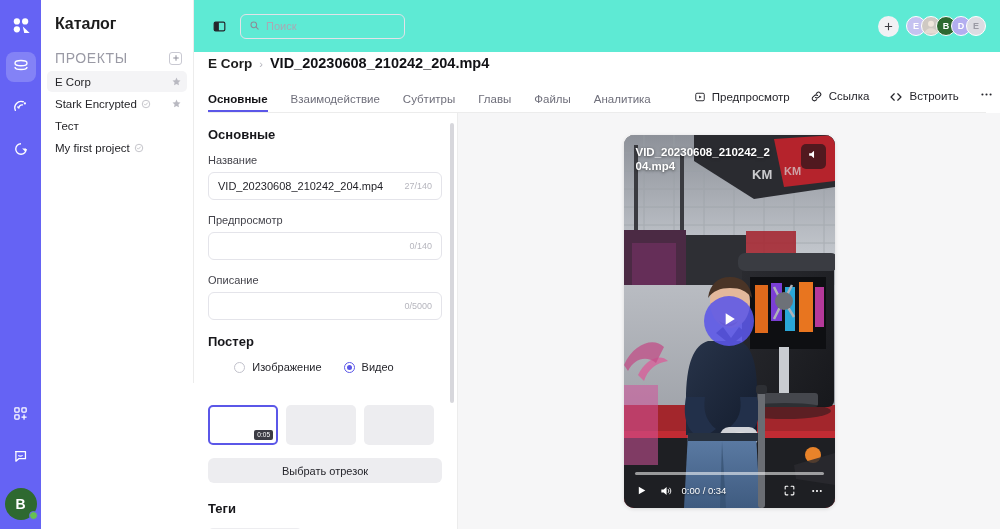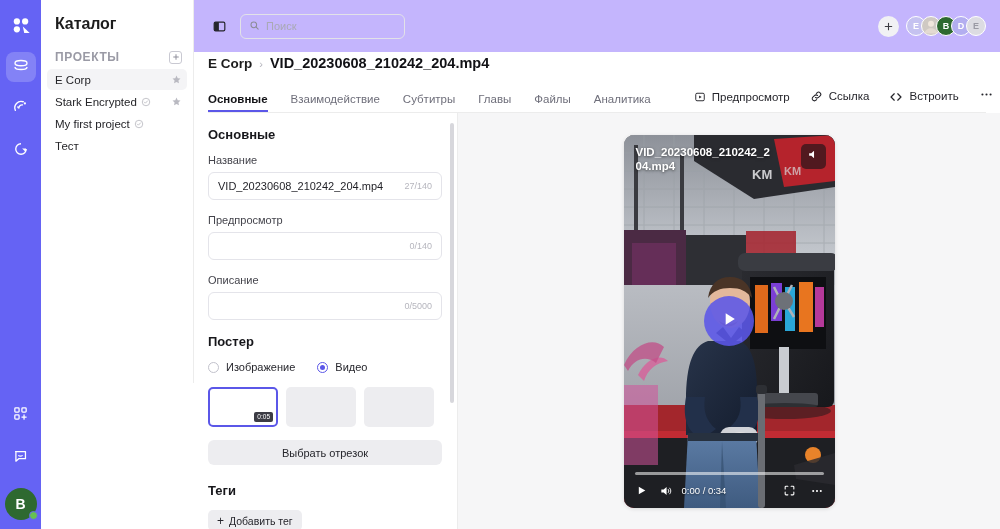--- a/index.html
+++ b/index.html
@@ -45,21 +45,21 @@
     display: flex; flex-direction: column;
   }
   .sidebar-title {
     font-size: 16px; font-weight: 700; color: #1c1c1c;
     padding: 15px 0 0 14px; letter-spacing: -0.1px;
   }
   .sec-head {
     display: flex; align-items: center; justify-content: space-between;
     padding: 17px 11px 5px 14px;
   }
-  .sec-head .lbl { font-size: 12px; letter-spacing: 0.6px; color: #9a9aa5; font-weight: 700; }
+  .sec-head .lbl { font-size: 14px; letter-spacing: 0.6px; color: #9a9aa5; font-weight: 400; }
   .add-box {
     width: 13px; height: 13px; border: 1px solid #c9c9d2; border-radius: 3px;
     display: flex; align-items: center; justify-content: center; cursor: pointer;
     color: #8f8f9b;
   }
   .proj-list { padding: 0 6px; }
   .proj {
     height: 21px; display: flex; align-items: center; border-radius: 5px;
     padding: 0 5px 0 8px; cursor: pointer; margin-bottom: 1px;
   }
@@ -73,21 +73,21 @@
     height: 34px; margin-bottom: 6px; cursor: pointer;
   }
   .trash-row .tl { font-size: 11.5px; color: #3b3b42; margin-left: 7px; }
   .trash-row .sz { margin-left: auto; font-size: 9.5px; color: #b5b5bd; }
 
   
   .main { flex: 1 1 auto; height: 529px; display: flex; flex-direction: column; min-width: 0; }
 
   .topbar {
     height: 52px; flex: 0 0 52px; display: flex; align-items: center;
-    padding: 0 14px 0 14px; background: #c4b5fd;
+    padding: 0 14px 0 14px; background: #5eead4;
   }
   .panel-toggle { width: 22px; height: 22px; display: flex; align-items: center; justify-content: center; cursor: pointer; }
   .search {
     margin-left: 10px; width: 165px; height: 25px; border: 1px solid #e2e2e8;
     border-radius: 6px; display: flex; align-items: center; padding: 0 8px; cursor: text;
   }
   .search input {
     border: none; outline: none; font-size: 11px; color: #2a2a30;
     margin-left: 6px; width: 100%; font-family: "Liberation Sans", sans-serif; background: transparent;
   }
@@ -137,21 +137,21 @@
   .form-inner { padding: 14px 15px 0 14px; }
   .sec-title { font-size: 13px; font-weight: 700; color: #17171b; margin-bottom: 12px; }
   .fl { font-size: 11px; color: #44444c; margin-bottom: 6px; }
   .fld {
     height: 28px; border: 1px solid #e4e4ea; border-radius: 6px;
     display: flex; align-items: center; padding: 0 9px; margin-bottom: 14px;
     cursor: text; background: #fff;
   }
   .fld .val { font-size: 11px; color: #1f1f25; }
   .fld .cnt { margin-left: auto; font-size: 9px; color: #b6b6be; }
-  .radios { display: flex; align-items: center; margin-bottom: 14px; }
+  .radios { display: flex; align-items: center; margin-bottom: 32px; justify-content: center; }
   .radio { display: flex; align-items: center; margin-right: 22px; cursor: pointer; }
   .radio .ring {
     width: 11px; height: 11px; border-radius: 50%; border: 1.3px solid #c2c2cc;
     margin-right: 7px; display: flex; align-items: center; justify-content: center;
   }
   .radio.on .ring { border-color: #5b57e8; border-width: 1.5px; }
   .radio.on .ring::after { content: ""; width: 5px; height: 5px; border-radius: 50%; background: #5b57e8; }
   .radio .rl { font-size: 11px; color: #26262c; }
   .thumbs { display: flex; gap: 8px; margin-bottom: 13px; }
   .th {
@@ -313,30 +313,30 @@
               <path d="M8 12.2l2.6 2.6 5-5.4" stroke-linecap="round" stroke-linejoin="round"></path>
           </svg>
         </span>
         <span class="star">
           <svg width="11" height="11" viewBox="0 0 24 24" fill="#b9b9c1">
               <path d="M12 3.5l2.6 5.6 6.1.8-4.5 4.2 1.2 6L12 17.2 6.6 20.1l1.2-6-4.5-4.2 6.1-.8z"></path>
             </svg>
         </span>
       </div>
       <div class="proj">
+        <span class="nm">Тест</span>
+      </div>
+      <div class="proj">
         <span class="nm">My first project</span>
         <span class="shield">
           <svg width="10" height="10" viewBox="0 0 24 24" fill="none" stroke="#b9b9c1" stroke-width="2">
             <circle cx="12" cy="12" r="9"></circle>
               <path d="M8 12.2l2.6 2.6 5-5.4" stroke-linecap="round" stroke-linejoin="round"></path>
           </svg>
         </span>
-      </div>
-      <div class="proj">
-        <span class="nm">Тест</span>
       </div>
     </div>
 
     <div class="sb-spacer"></div>
 
   </div>
 
   <div class="main">
 
     <div class="topbar">

